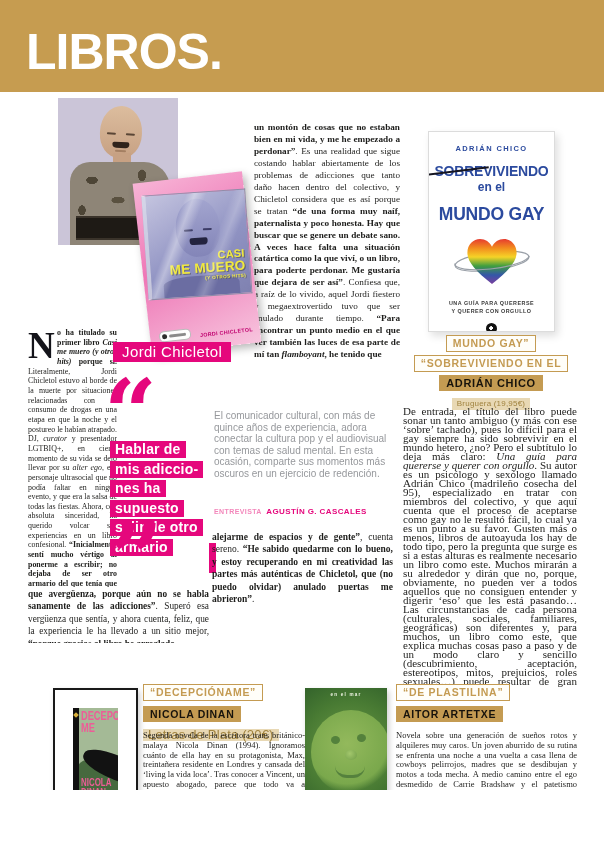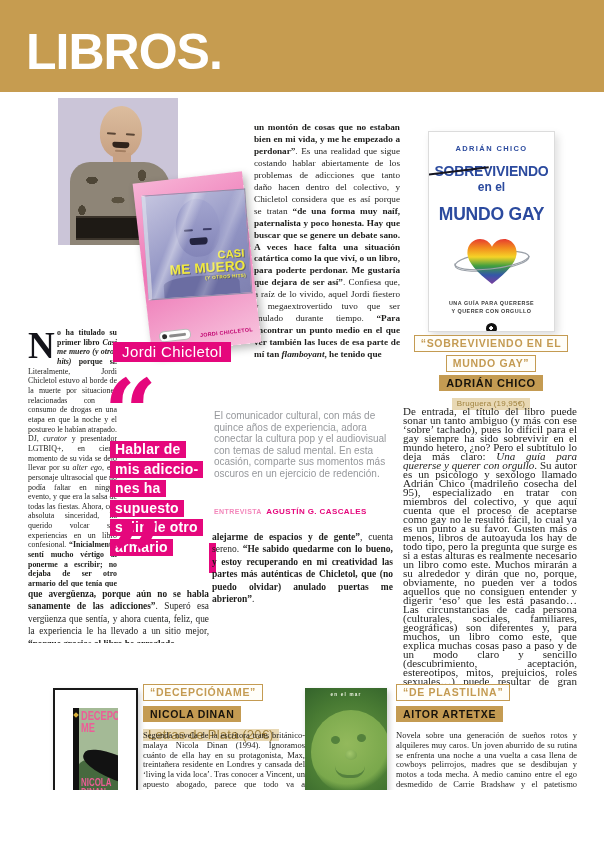--- a/index.html
+++ b/index.html
@@ -256,22 +256,22 @@
       </svg>
     </div>
     <div class="cv2-tag">
       <span>UNA GUÍA PARA QUERERSE</span><br>
       <span>Y QUERER CON ORGULLO</span>
     </div>
     <div class="cv2-logo"></div>
   </div>
 
   <div class="abs revmain-head">
+    <div><span class="gold-outline">MUNDO GAY”</span></div>
     <div><span class="gold-outline">“SOBREVIVIENDO EN EL</span></div>
-    <div><span class="gold-outline">MUNDO GAY”</span></div>
     <div><span class="gold-fill">ADRIÁN CHICO</span></div>
     <div><span class="gold-pale">Bruguera (19,95€)</span></div>
   </div>
   <div class="abs revmain-body"><span>De entrada, el título del libro puede sonar un tanto ambiguo (y más con ese ‘sobre’ tachado), pues lo difícil para el gay siempre ha sido sobrevivir en el mundo hetero, ¿no? Pero el subtítulo lo deja más claro: </span><span class="ri">Una guía para quererse y querer con orgullo</span><span>. Su autor es un psicólogo y sexólogo llamado Adrián Chico (madrileño cosecha del 95), especializado en tratar con miembros del colectivo, y que aquí cuenta que el proceso de aceptarse como gay no le resultó fácil, lo cual ya es un punto a su favor. Gusten más o menos, libros de autoayuda los hay de todo tipo, pero la pregunta que surge es si a estas alturas es realmente necesario un libro como este. Muchos mirarán a su alrededor y dirán que no, porque, obviamente, no pueden ver a todos aquellos que no consiguen entender y digerir ‘eso’ que les está pasando… Las circunstancias de cada persona (culturales, sociales, familiares, geográficas) son diferentes y, para muchos, un libro como este, que explica muchas cosas paso a paso y de un modo claro y sencillo (descubrimiento, aceptación, estereotipos, mitos, prejuicios, roles sexuales…) puede resultar de gran ayuda.</span></div>
 
   <div class="abs cover3">
     <div class="cv3-art">
       <div class="cv3-couch"></div>
       <div class="cv3-couch2"></div>
       <div class="cv3-figure"></div>

